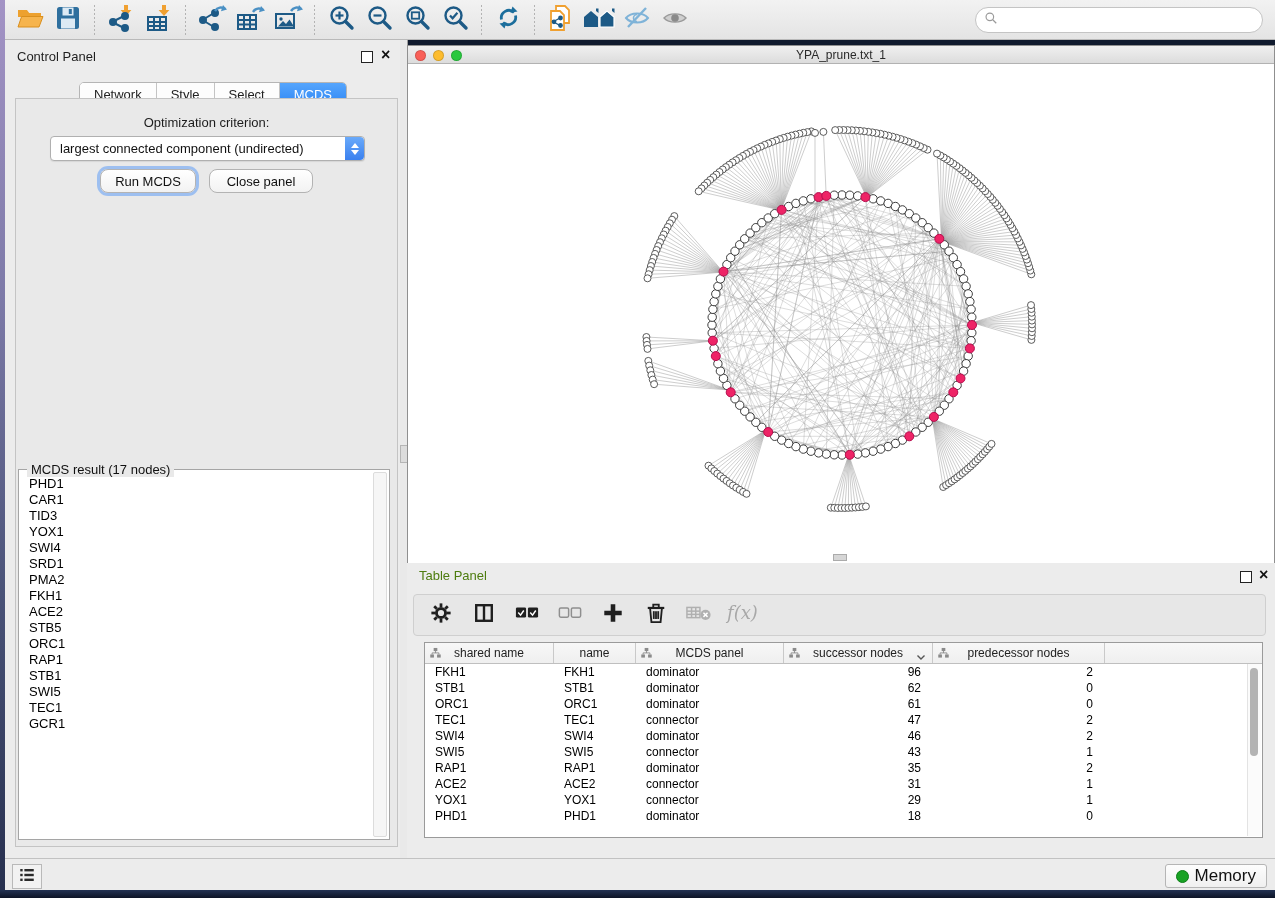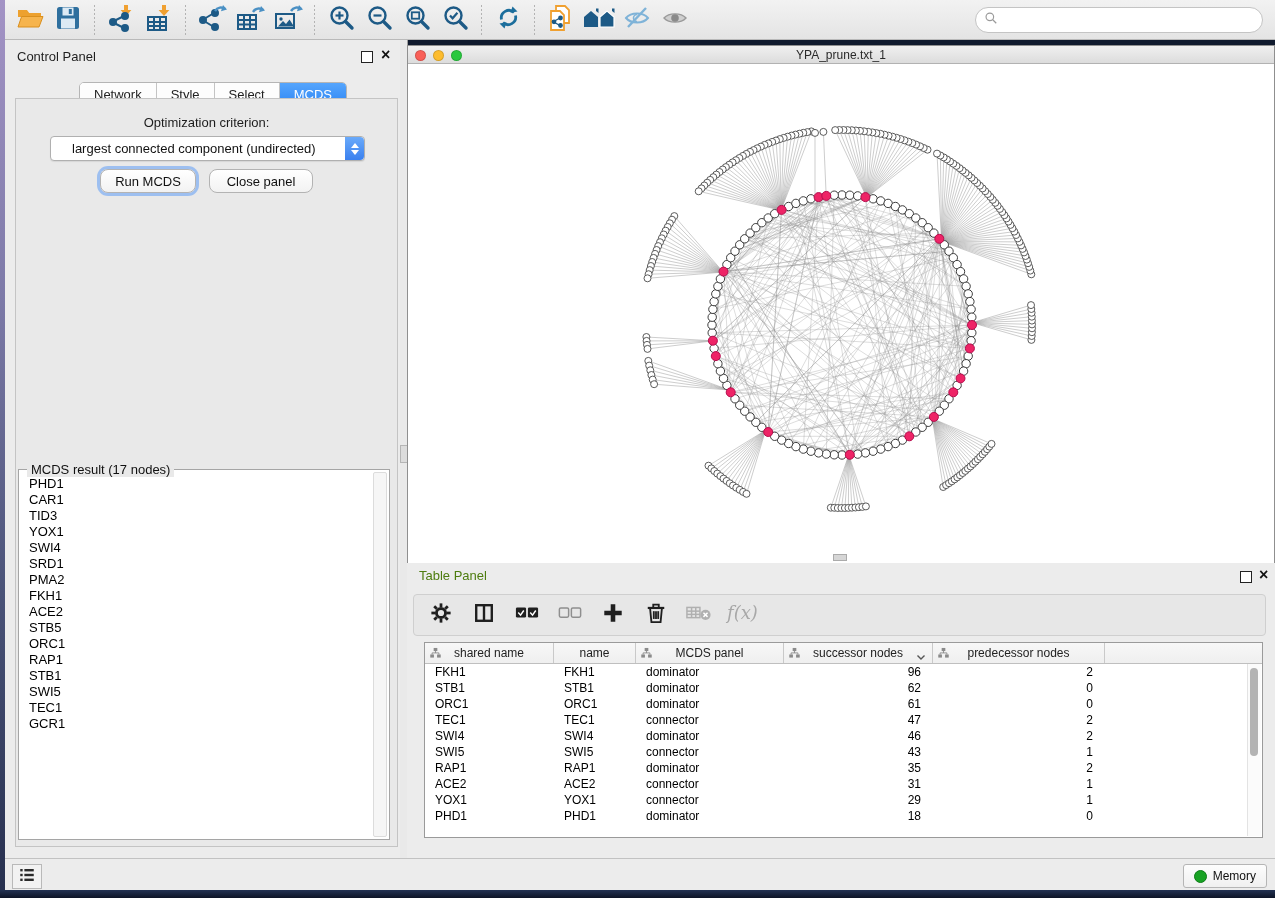--- a/index.html
+++ b/index.html
@@ -28,21 +28,21 @@
   #cp-float{left:356px;top:11px}
   #cp-close{left:376px;top:9px}
   #cp-tabs{left:74px;top:34px;height:23px;display:inline-flex;border:1px solid #b5b5b5;border-radius:5px;overflow:hidden;background:#fff;margin-top:8px;}
   .seg{font-size:13px;color:#222;display:flex;align-items:center;justify-content:center;padding:0 14px;background:#fdfdfd;border-right:1px solid #c4c4c4;cursor:default;}
   .seg:last-child{border-right:none}
   .seg.active{background:linear-gradient(#55a5fd,#2e86f4);color:#fff;border-right:none;}
   #cp-box{left:10px;top:58px;width:381px;height:747px;background:#e9e9e9;border:1px solid #c4c4c4;}
   #opt-label{left:0;top:16px;width:100%;text-align:center;font-size:13px;color:#1c1c1c;}
   #criterion{left:34px;top:37px;width:313px;height:23px;background:#fff;border:1px solid #b0b0b0;border-radius:4px;
      display:flex;align-items:center;box-shadow:0 1px 1px rgba(0,0,0,.08);}
-  #criterion .val{font-size:13px;color:#111;padding-left:21px;flex:1;white-space:nowrap;overflow:hidden;}
+  #criterion .val{font-size:13px;color:#111;padding-left:9px;flex:1;white-space:nowrap;overflow:hidden;}
   #criterion .stepper{width:19px;height:23px;border-radius:0 4px 4px 0;background:linear-gradient(#6aaafa,#3a80ef);
      display:flex;flex-direction:column;align-items:center;justify-content:center;gap:2px;}
   .tri-up{width:0;height:0;border-left:4px solid transparent;border-right:4px solid transparent;border-bottom:5px solid #fff;}
   .tri-dn{width:0;height:0;border-left:4px solid transparent;border-right:4px solid transparent;border-top:5px solid #fff;}
   .pbtn{height:22px;background:linear-gradient(#ffffff,#f2f2f2);border:1px solid #b3b3b3;border-radius:8px;
      font-size:13px;color:#111;display:flex;align-items:center;justify-content:center;}
   #run-btn{left:84px;top:70px;width:94px;box-shadow:0 0 0 3px rgba(106,163,245,.6);}
   #closep-btn{left:193px;top:70px;width:102px;}
   #mcds-fieldset{left:2px;top:370px;width:370px;height:369px;border:1px solid #a5a5a5;background:#fff;}
   #mcds-legend{position:absolute;left:8px;top:-8px;background:#e9e9e9;padding:0 4px;font-size:13px;color:#111;}
@@ -77,21 +77,21 @@
   .tcell{font-size:12px;color:#000;box-sizing:border-box;flex:none;white-space:nowrap;overflow:hidden;}
   .tcell.l{padding-left:10px;text-align:left}
   .tcell.r{padding-right:12px;text-align:right}
   #tp-scroll{position:absolute;top:21px;right:1px;width:13px;bottom:1px;background:#fbfbfb;border-left:1px solid #e3e3e3;}
   #tp-scroll .thumb{position:absolute;left:2px;top:4px;width:8px;height:88px;background:#b3b3b3;border-radius:4px;}
   #tp-tabs{left:50%;transform:translateX(-50%);top:274px;height:20px;display:inline-flex;border:1px solid #b5b5b5;border-radius:5px;overflow:hidden;background:#fff;}
   
   #status-bar{left:5px;top:858px;width:1270px;height:32px;background:#ececec;border-top:1px solid #c2c2c2;}
   #list-btn{left:7px;top:5px;width:28px;height:23px;background:#f2f2f2;border:1px solid #b9b9b9;display:flex;align-items:center;justify-content:center;}
   #mem-btn{right:8px;top:5px;height:22px;background:linear-gradient(#fdfdfd,#f0f0f0);border:1px solid #b5b5b5;border-radius:3px;
-     display:flex;align-items:center;padding:0 10px;font-size:12px;color:#111;gap:6px;}
+     display:flex;align-items:center;padding:0 10px;font-size:17px;color:#111;gap:6px;}
   #mem-dot{width:11px;height:11px;border-radius:50%;background:#18a224;border:1px solid #0c7d17;}
 </style>
 </head>
 <body>
 
 <div id="left-strip" class="abs"></div>
 
 <div id="toolbar" class="abs">
   <span id="toolbar-icons" style="display:flex;align-items:center">
       <span class="tbtn">

